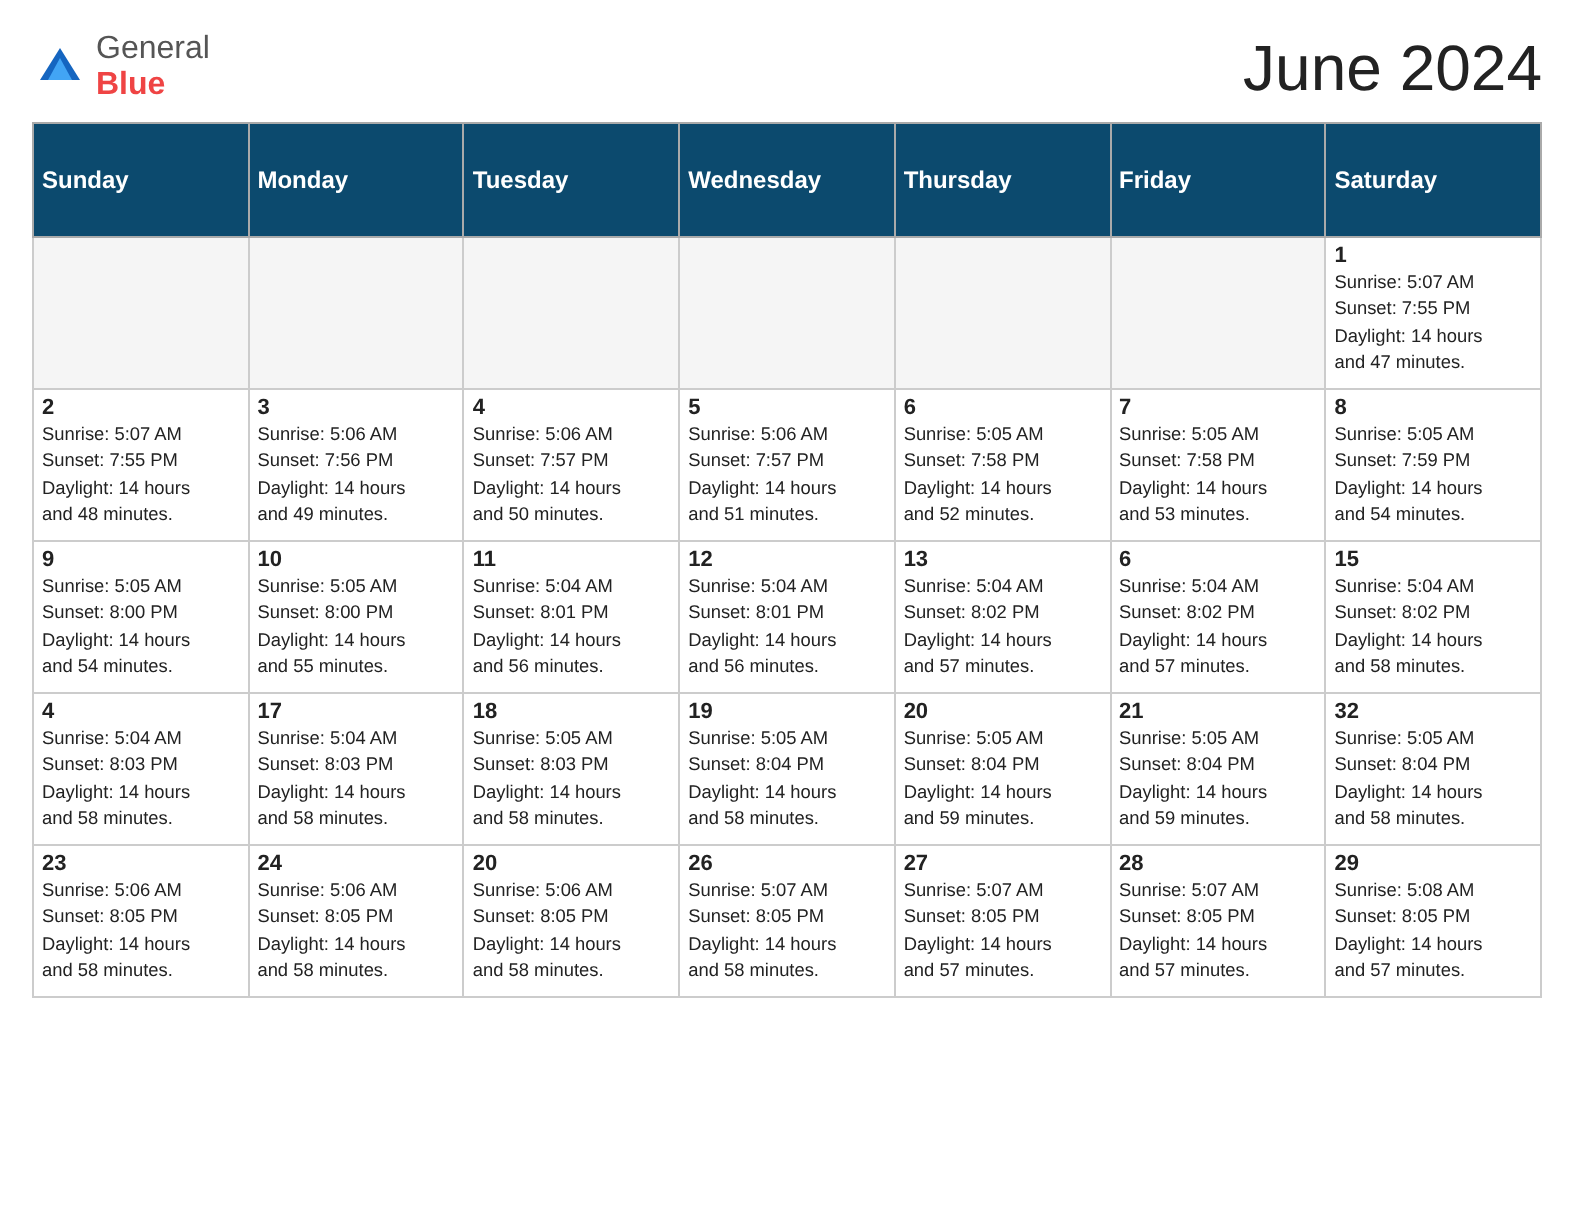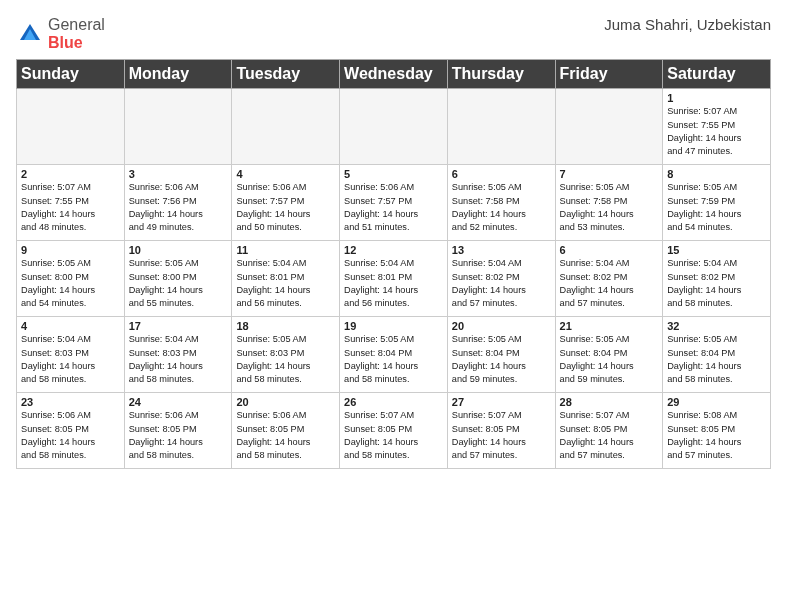--- a/index.html
+++ b/index.html
@@ -46,25 +46,25 @@
     .location {
       font-size: 15px;
       color: #444;
     }
     table {
       width: 100%;
       border-collapse: collapse;
       table-layout: fixed;
     }
     th {
-      background: #404040;
+      background: #0c4a6e;
       color: #fff;
-      font-size: 16px;
+      font-size: 12px;
       font-weight: bold;
-      padding: 5px 4px;
+      padding: 21px 4px;
       text-align: left;
       border: 1px solid #aaa;
     }
     td {
       border: 1px solid #ccc;
       vertical-align: top;
       padding: 3px 4px;
       font-size: 9.5px;
       color: #222;
       background: #fff;
@@ -92,21 +92,21 @@
       <svg class="logo-icon" viewBox="0 0 28 28">
         <polygon points="14,4 24,20 4,20" fill="#1565c0"></polygon>
         <polygon points="14,9 20,20 8,20" fill="#42a5f5"></polygon>
       </svg>
       <div class="logo-text">
         <span class="logo-general">General</span><br>
         <span class="logo-blue">Blue</span>
       </div>
     </div>
     <div class="title-block">
-      <div class="location">Juma Shahri, Uzbekistan</div>
+      <div class="month-title">June 2024</div>
     </div>
   </div>
 
   <table>
     <thead>
       <tr>
       <th>Sunday</th>
           <th>Monday</th>
           <th>Tuesday</th>
           <th>Wednesday</th>

